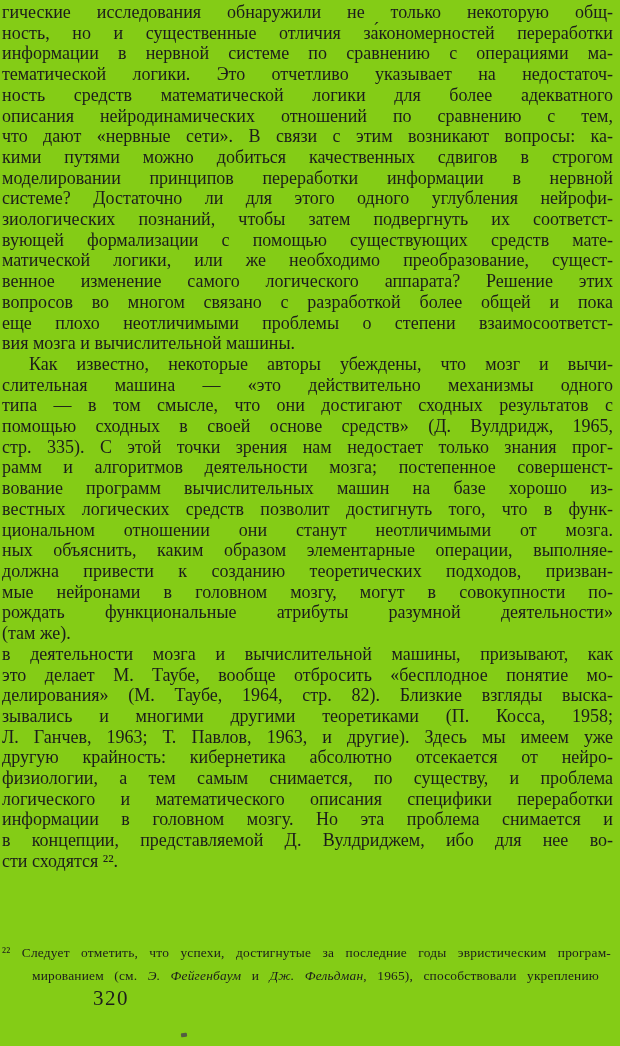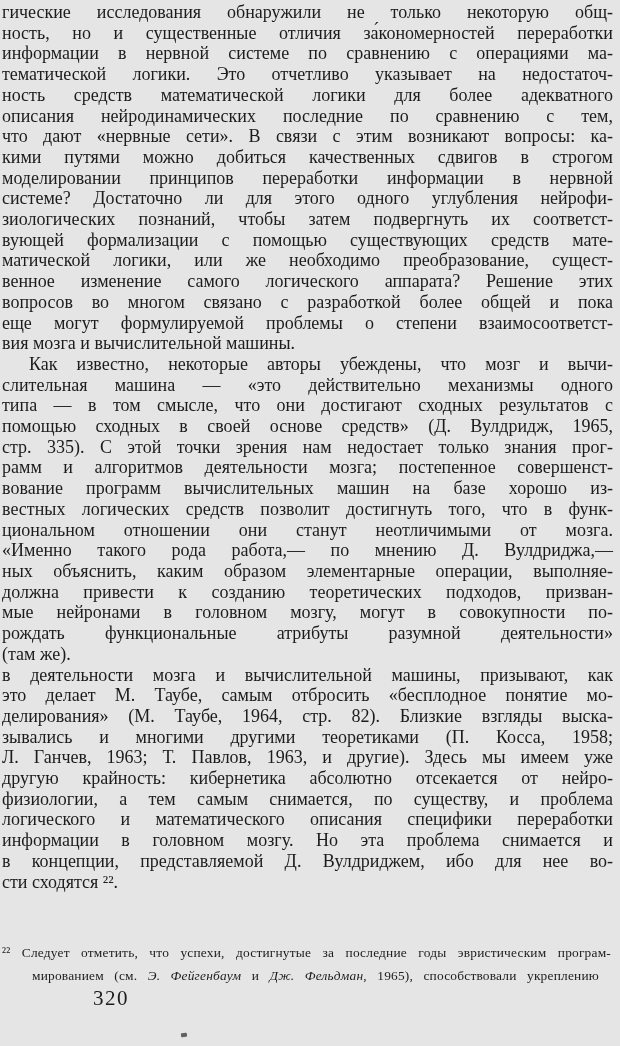--- a/index.html
+++ b/index.html
@@ -1,20 +1,20 @@
 <!DOCTYPE html>
 <html><head>
 <meta charset="utf-8">
 <style>
   html, body { margin: 0; padding: 0; }
   .page {
     position: relative;
     width: 620px;
     height: 1046px;
-    background: #e5e5e5;
+    background: #84cc16;
     color: #1c1c1c;
     font-family: "Liberation Serif", "DejaVu Serif", serif;
     overflow: hidden;
   }
   .body-text {
     position: absolute;
     left: 2px;
     top: 2px;
     width: 611px;
   }
@@ -76,49 +76,48 @@
 </head>
 <body>
 
 <div class="page">
   <div class="body-text">
     <div class="line">гические исследования обнаружили не только некоторую общ-</div>
     <div class="line">ность, но и существенные отличия за́кономерностей переработки</div>
     <div class="line">информации в нервной системе по сравнению с операциями ма-</div>
     <div class="line">тематической логики. Это отчетливо указывает на недостаточ-</div>
     <div class="line">ность средств математической логики для более адекватного</div>
-    <div class="line">описания нейродинамических последние по сравнению с тем,</div>
+    <div class="line">описания нейродинамических отношений по сравнению с тем,</div>
     <div class="line">что дают «нервные сети». В связи с этим возникают вопросы: ка-</div>
     <div class="line">кими путями можно добиться качественных сдвигов в строгом</div>
     <div class="line">моделировании принципов переработки информации в нервной</div>
     <div class="line">системе? Достаточно ли для этого одного углубления нейрофи-</div>
     <div class="line">зиологических познаний, чтобы затем подвергнуть их соответст-</div>
     <div class="line">вующей формализации с помощью существующих средств мате-</div>
     <div class="line">матической логики, или же необходимо преобразование, сущест-</div>
     <div class="line">венное изменение самого логического аппарата? Решение этих</div>
     <div class="line">вопросов во многом связано с разработкой более общей и пока</div>
-    <div class="line">еще могут формулируемой проблемы о степени взаимосоответст-</div>
+    <div class="line">еще плохо неотличимыми проблемы о степени взаимосоответст-</div>
     <div class="line p-end">вия мозга и вычислительной машины.</div>
     <div class="line indent">Как известно, некоторые авторы убеждены, что мозг и вычи-</div>
     <div class="line">слительная машина — «это действительно механизмы одного</div>
     <div class="line">типа — в том смысле, что они достигают сходных результатов с</div>
     <div class="line">помощью сходных в своей основе средств» (Д. Вулдридж, 1965,</div>
     <div class="line">стр. 335). С этой точки зрения нам недостает только знания прог-</div>
     <div class="line">рамм и алгоритмов деятельности мозга; постепенное совершенст-</div>
     <div class="line">вование программ вычислительных машин на базе хорошо из-</div>
     <div class="line">вестных логических средств позволит достигнуть того, что в функ-</div>
     <div class="line">циональном отношении они станут неотличимыми от мозга.</div>
-    <div class="line">«Именно такого рода работа,— по мнению Д. Вулдриджа,—</div>
     <div class="line">ных объяснить, каким образом элементарные операции, выполняе-</div>
     <div class="line">должна привести к созданию теоретических подходов, призван-</div>
     <div class="line">мые нейронами в головном мозгу, могут в совокупности по-</div>
     <div class="line">рождать функциональные атрибуты разумной деятельности»</div>
     <div class="line p-end">(там же).</div>
     <div class="line">в деятельности мозга и вычислительной машины, призывают, как</div>
-    <div class="line">это делает М. Таубе, самым отбросить «бесплодное понятие мо-</div>
+    <div class="line">это делает М. Таубе, вообще отбросить «бесплодное понятие мо-</div>
     <div class="line">делирования» (М. Таубе, 1964, стр. 82). Близкие взгляды выска-</div>
     <div class="line">зывались и многими другими теоретиками (П. Косса, 1958;</div>
     <div class="line">Л. Ганчев, 1963; Т. Павлов, 1963, и другие). Здесь мы имеем уже</div>
     <div class="line">другую крайность: кибернетика абсолютно отсекается от нейро-</div>
     <div class="line">физиологии, а тем самым снимается, по существу, и проблема</div>
     <div class="line">логического и математического описания специфики переработки</div>
     <div class="line">информации в головном мозгу. Но эта проблема снимается и</div>
     <div class="line">в концепции, представляемой Д. Вулдриджем, ибо для нее во-</div>
     <div class="line p-end">сти сходятся ²².</div>
   </div>

